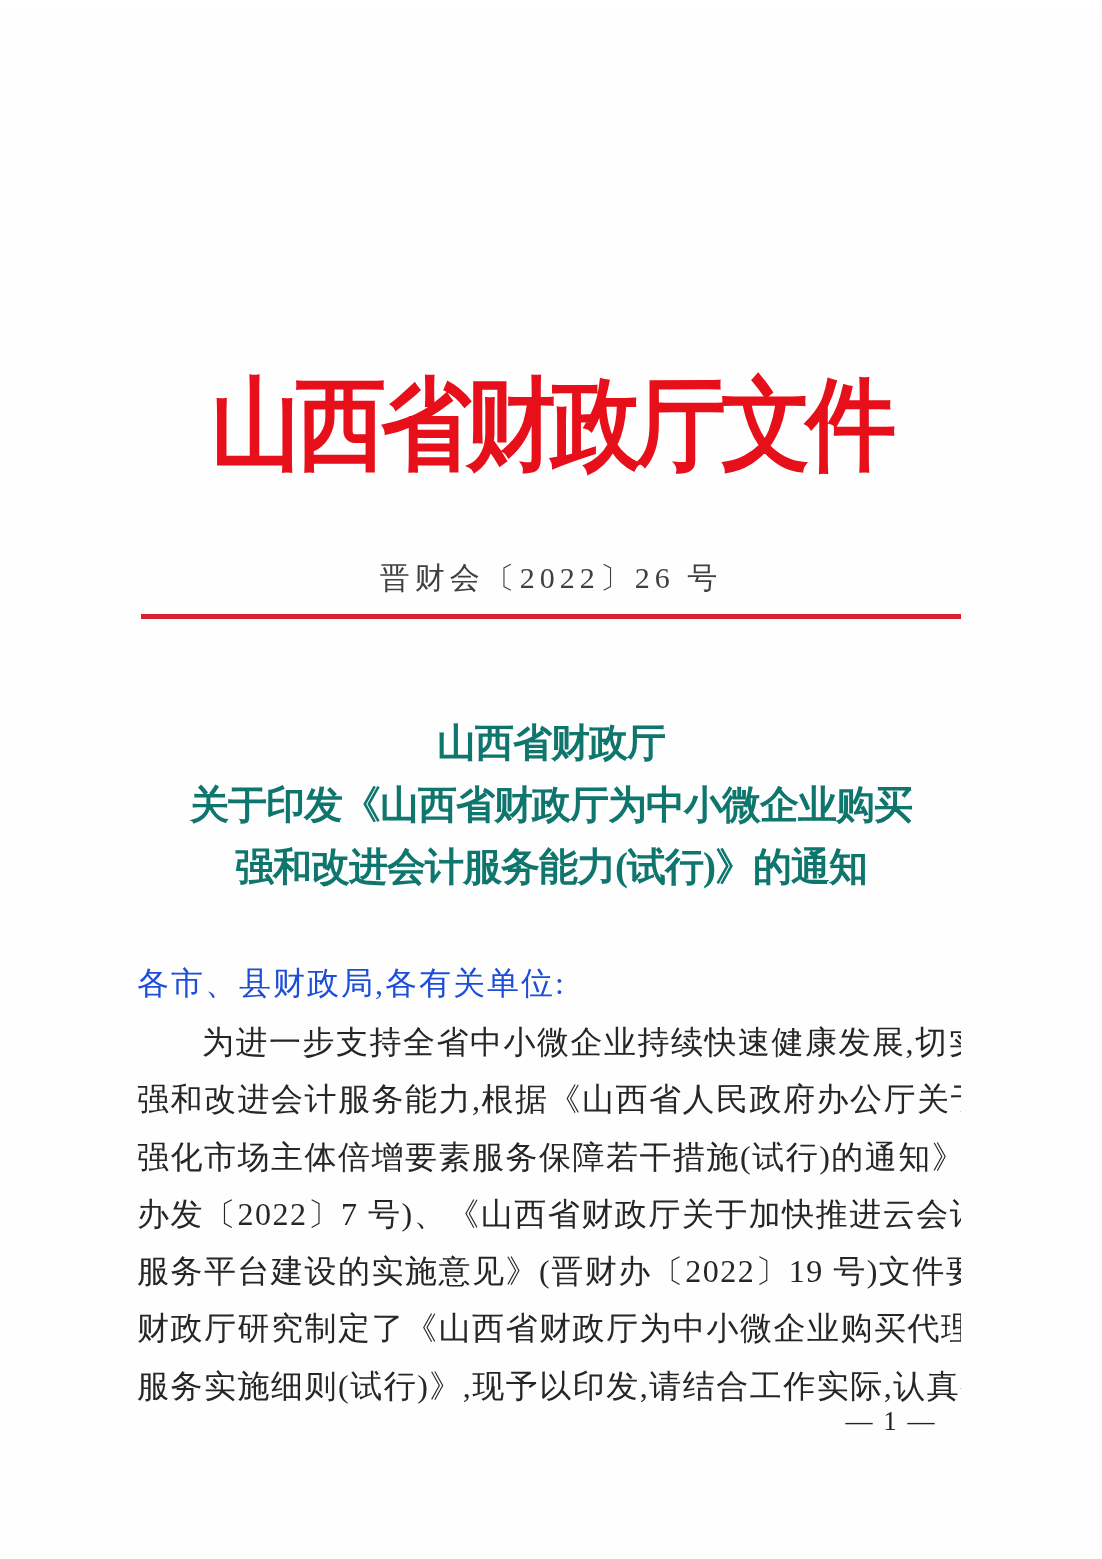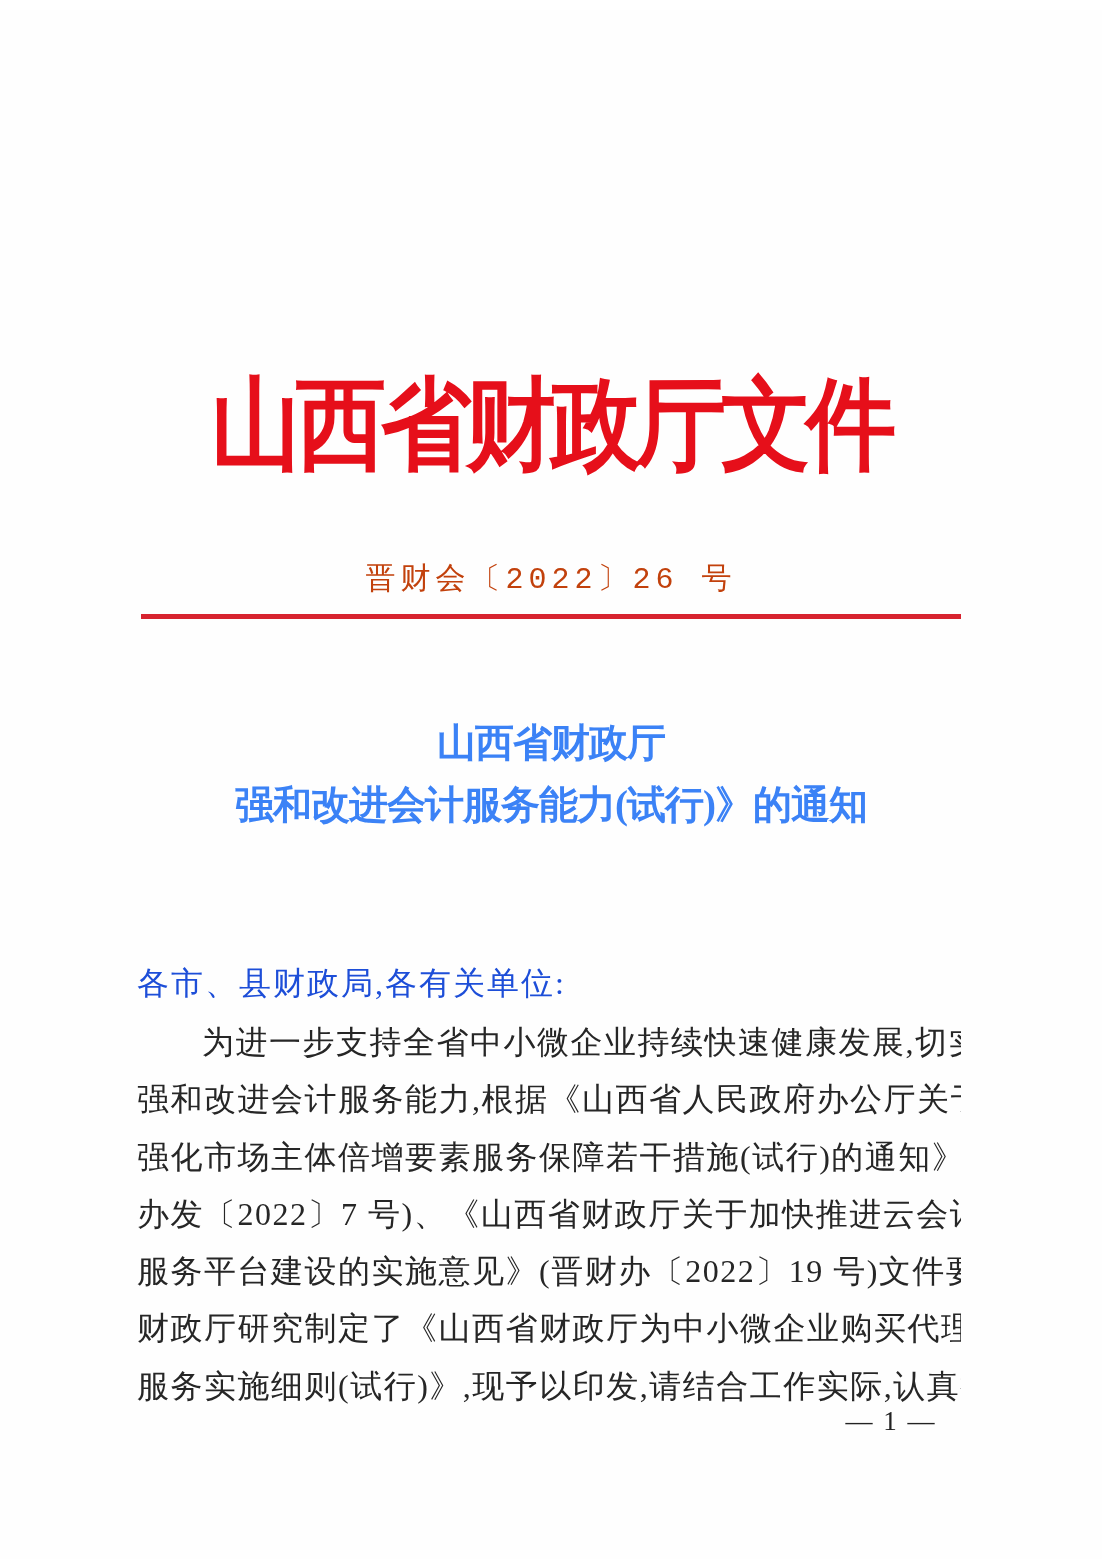--- a/index.html
+++ b/index.html
@@ -18,35 +18,34 @@
     font-size:90px; font-weight:700;
     line-height:130px; letter-spacing:-5px;
     color:#e60f1a;
     transform:scaleY(1.12);
     white-space:nowrap;
   }
   .doc-number {
     position:absolute; top:548px; left:0; width:100%;
     text-align:center;
     font-size:30px; letter-spacing:5px;
-    color:#c2410c;
+    color:#404040;
     white-space:nowrap;
-    font-family:Liberation Mono, monospace;
   }
   .red-rule {
     position:absolute; left:141px; top:604px;
     width:820px; height:5px;
     background:#d7232f;
   }
   .doc-title {
     position:absolute; top:702px; left:0; width:100%;
     text-align:center;
     font-size:39px; font-weight:700;
     line-height:62px; letter-spacing:-1px;
-    color:#3b82f6;
+    color:#0f766e;
     white-space:nowrap;
   }
   .salutation {
     position:absolute; left:137px; top:952px;
     font-size:32px; letter-spacing:2px;
     color:#1d4ed8;
     white-space:nowrap;
   }
   .body-text {
     position:absolute; left:137px; top:1004px; width:824px;
@@ -73,20 +72,21 @@
 <div class="page">
 
   <div class="red-title">山西省财政厅文件</div>
 
   <div class="doc-number">晋财会〔2022〕26 号</div>
 
   <div class="red-rule"></div>
 
   <div class="doc-title">
     <div class="t-line">山西省财政厅</div>
+    <div class="t-line">关于印发《山西省财政厅为中小微企业购买</div>
     <div class="t-line">强和改进会计服务能力(试行)》的通知</div>
   </div>
 
   <div class="salutation">各市、县财政局,各有关单位:</div>
 
   <div class="body-text">
     <div class="b-line indent">为进一步支持全省中小微企业持续快速健康发展,切实加</div>
     <div class="b-line">强和改进会计服务能力,根据《山西省人民政府办公厅关于印发</div>
     <div class="b-line">强化市场主体倍增要素服务保障若干措施(试行)的通知》(晋政</div>
     <div class="b-line">办发〔2022〕7 号)、《山西省财政厅关于加快推进云会计大数据</div>

